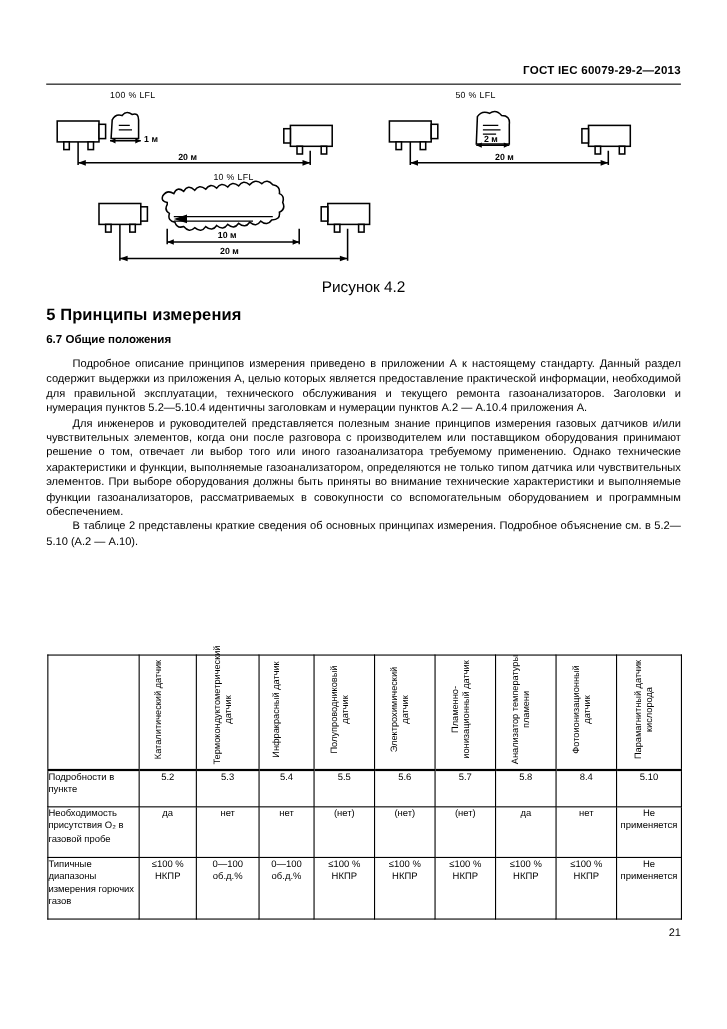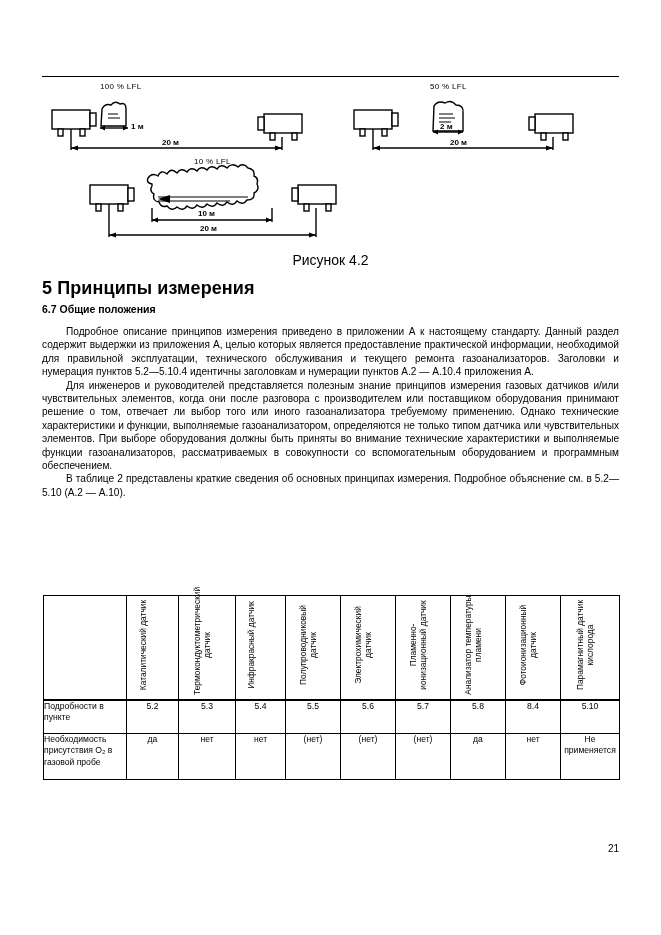--- a/index.html
+++ b/index.html
@@ -60,21 +60,21 @@
     text-align: center;
     font-size: 14px;
   }
 
   
   h2.sec {
     position: absolute;
     margin: 0;
     left: 42px;
     top: 278px;
-    font-size: 18px;
+    font-size: 15px;
     font-weight: bold;
     letter-spacing: 0.1px;
   }
   h3.subsec {
     position: absolute;
     margin: 0;
     left: 42px;
     top: 303px;
     font-size: 10.5px;
     font-weight: bold;
@@ -163,20 +163,21 @@
     font-size: 10px;
   }
 
   svg { display: block; }
 </style>
 </head>
 <body>
 
 <div class="page">
 
+  <div class="header">ГОСТ IEC 60079-29-2—2013</div>
   <div class="header-rule"></div>
 
   <div class="figure">
     <svg width="577" height="160" viewBox="0 0 577 160">
       <g stroke="#000" fill="none" stroke-width="1.4">
 
         <g>
           <rect x="10" y="28" width="38" height="19" fill="#fff"></rect>
           <rect x="48" y="31" width="6" height="13" fill="#fff"></rect>
           <rect x="16" y="47" width="5" height="7" fill="#fff"></rect>
@@ -268,21 +269,21 @@
 
         <line x1="67" y1="122" x2="67" y2="155"></line>
         <line x1="274" y1="126" x2="274" y2="155"></line>
         <line x1="67" y1="153" x2="274" y2="153"></line>
         <path d="M67 153 l7 -2.6 l0 5.2 z" fill="#000" stroke="none"></path>
         <path d="M274 153 l-7 -2.6 l0 5.2 z" fill="#000" stroke="none"></path>
       </g>
     </svg>
 
     <div class="fig-label" style="left:58px; top:0px;">100 % LFL</div>
-    <div class="fig-label" style="left:388px; top:0px;">50 % LFL</div>
+    <div class="fig-label" style="left:372px; top:0px;">50 % LFL</div>
     <div class="fig-label" style="left:152px; top:75px;">10 % LFL</div>
 
     <div class="dim-label" style="left:89px;  top:40px;">1 м</div>
     <div class="dim-label" style="left:398px; top:40px;">2 м</div>
     <div class="dim-label" style="left:156px; top:127px;">10 м</div>
     <div class="dim-label" style="left:120px; top:56px;">20 м</div>
     <div class="dim-label" style="left:408px; top:56px;">20 м</div>
     <div class="dim-label" style="left:158px; top:142px;">20 м</div>
   </div>
 
@@ -361,18 +362,30 @@
         <td class="cell">да</td>
         <td class="cell">нет</td>
         <td class="cell">нет</td>
         <td class="cell">(нет)</td>
         <td class="cell">(нет)</td>
         <td class="cell">(нет)</td>
         <td class="cell">да</td>
         <td class="cell">нет</td>
         <td class="cell">Не применяется</td>
       </tr>
+      <tr class="r3">
+        <td class="rowhdr">Типичные диапазоны измерения горючих газов</td>
+        <td class="cell">≤100 % НКПР</td>
+        <td class="cell">0—100 об.д.%</td>
+        <td class="cell">0—100 об.д.%</td>
+        <td class="cell">≤100 % НКПР</td>
+        <td class="cell">≤100 % НКПР</td>
+        <td class="cell">≤100 % НКПР</td>
+        <td class="cell">≤100 % НКПР</td>
+        <td class="cell">≤100 % НКПР</td>
+        <td class="cell">Не применяется</td>
+      </tr>
     </tbody>
   </table>
 
   <div class="pagenum">21</div>
 
 </div>
 
 </body></html>

